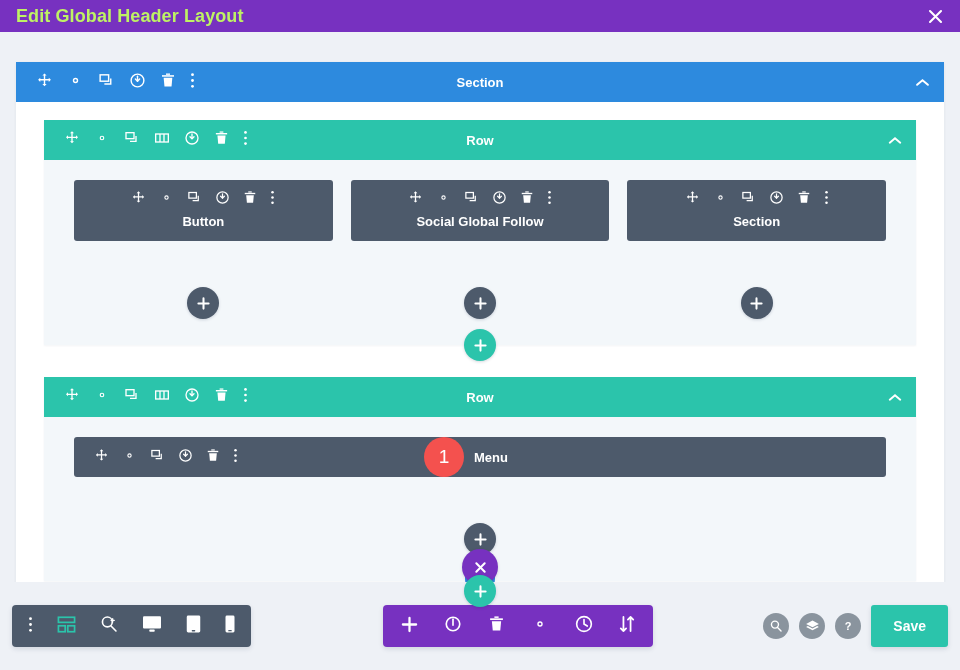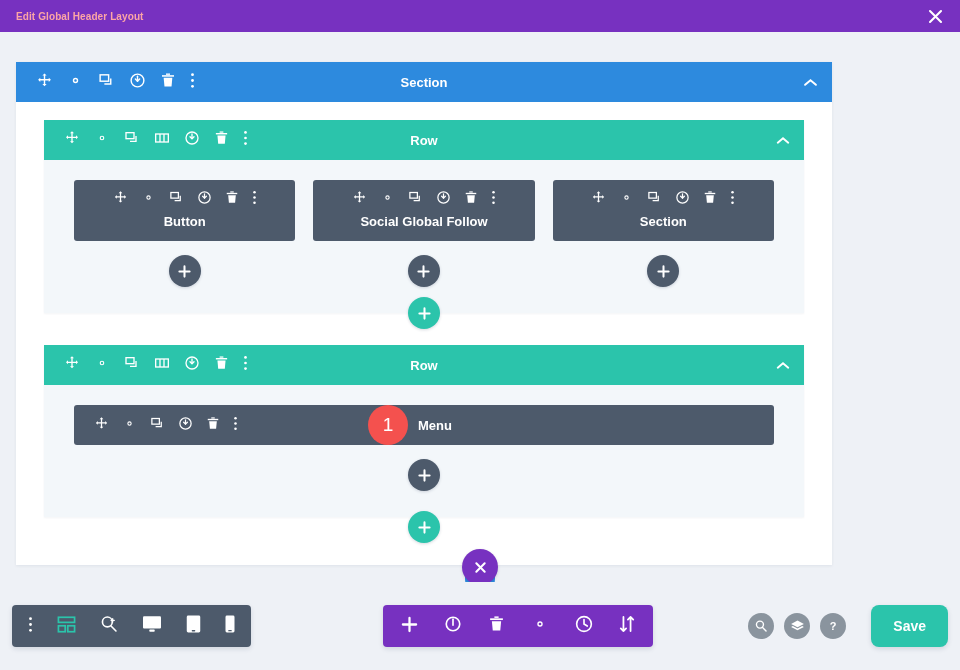--- a/index.html
+++ b/index.html
@@ -12,37 +12,37 @@
   body { position: relative; }
 
   
   .titlebar {
     position: absolute; left: 0; top: 0; width: 960px; height: 32px;
     background: #7731c0;
     display: flex; align-items: center; justify-content: space-between;
     padding: 0 14px 0 16px;
   }
   .titlebar .title {
-    color: #fca5a5; font-size: 10px; font-weight: bold; letter-spacing: .1px;
+    color: #bef264; font-size: 18px; font-weight: bold; letter-spacing: .1px;
   }
   .titlebar .close {
     width: 22px; height: 22px; display: flex; align-items: center; justify-content: center;
     cursor: pointer;
   }
   .titlebar .close svg { display: block; }
 
   
   .canvas {
     position: absolute; left: 0; top: 32px; width: 960px; height: 550px;
     background: #eef1f6;
   }
 
   
   .section {
-    position: absolute; left: 16px; top: 30px; width: 816px;
+    position: absolute; left: 16px; top: 30px; width: 928px;
     background: #ffffff;
     box-shadow: 0 1px 3px rgba(20,40,70,.07);
   }
   .bar {
     height: 40px; display: flex; align-items: center;
     position: relative; padding: 0 14px 0 20px;
   }
   .bar.section-bar { background: #2d8ade; }
   .bar.row-bar { background: #2bc4ab; }
   .bar .tools { display: flex; align-items: center; gap: 14px; }
@@ -56,21 +56,21 @@
   .section-body { padding: 18px 28px 22px 28px; background: #ffffff; }
 
   
   .row {
     background: #f3f7fa; margin-bottom: 0;
     box-shadow: 0 1px 2px rgba(20,40,70,.05);
   }
   .row-body { padding: 20px 30px 26px 30px; }
 
   .cols { display: flex; gap: 18px; }
-  .col { flex: 1; display: flex; flex-direction: column; align-items: center; }
+  .col { flex: 1; display: flex; flex-direction: column; align-items: center; gap: 32px; }
 
   
   .module {
     width: 100%; background: #4d5a6b; border-radius: 3px;
     padding: 10px 0 12px 0;
     display: flex; flex-direction: column; align-items: center; gap: 5px;
   }
   .module .tools { display: flex; align-items: center; gap: 13px; }
   .module .mod-label {
     color: #ffffff; font-size: 13px; font-weight: bold;
@@ -131,22 +131,22 @@
   .right-cluster {
     position: absolute; right: 12px; top: 23px; height: 42px;
     display: flex; align-items: center; gap: 10px;
   }
   .rc-btn {
     width: 26px; height: 26px; border-radius: 50%; background: #8a949e;
     display: flex; align-items: center; justify-content: center; cursor: pointer;
   }
   .save-btn {
     height: 42px; padding: 0 22px; background: #2bc4ab; border: none;
-    border-radius: 8px; color: #ffffff; font-size: 14px; font-weight: bold;
-    font-family: "Liberation Sans", sans-serif; cursor: pointer; margin-left: 15px;
+    border-radius: 3px; color: #ffffff; font-size: 14px; font-weight: bold;
+    font-family: "Liberation Sans", sans-serif; cursor: pointer; margin-left: 0;
     box-shadow: 0 2px 5px rgba(20,40,70,.13);
   }
 </style>
 </head>
 <body>
 
 <div class="titlebar">
   <span class="title">Edit Global Header Layout</span>
   <span class="close">
     <svg width="15" height="15" viewBox="0 0 15 15">

